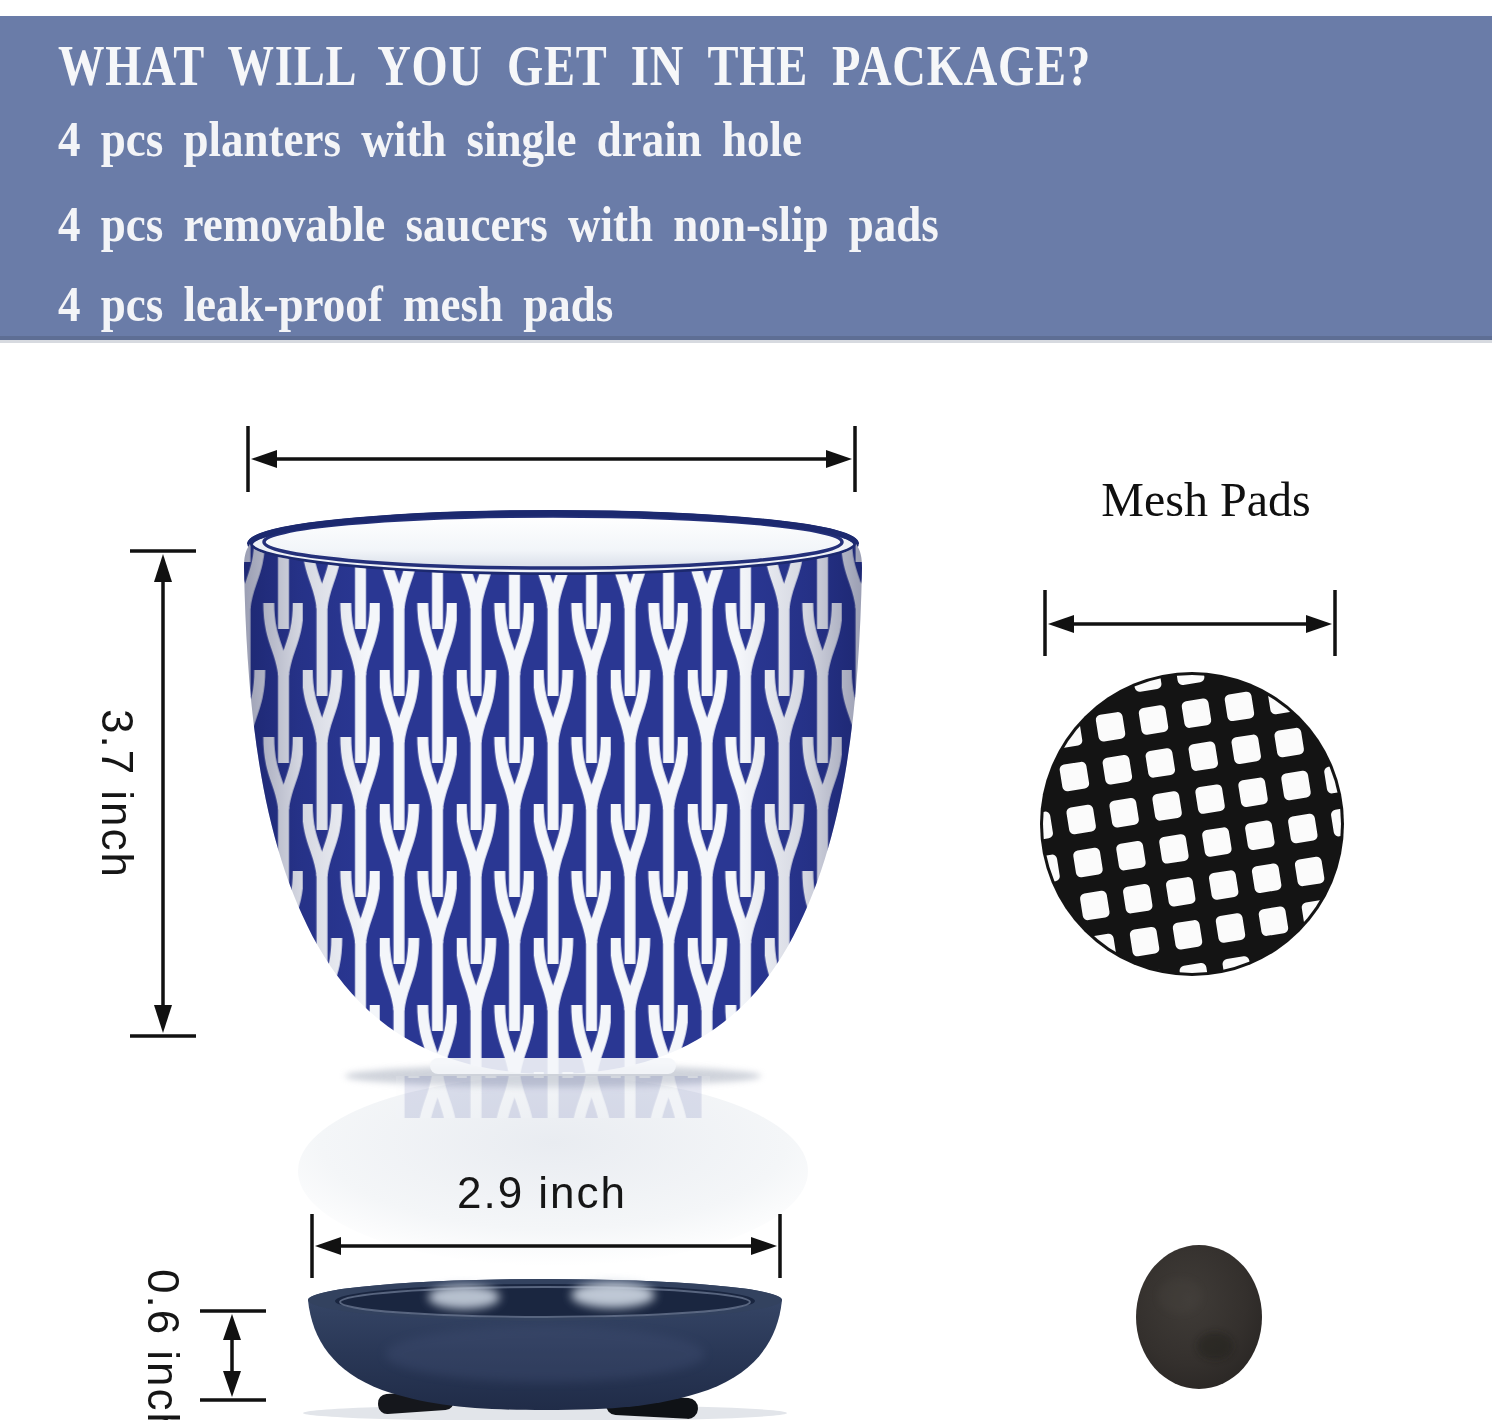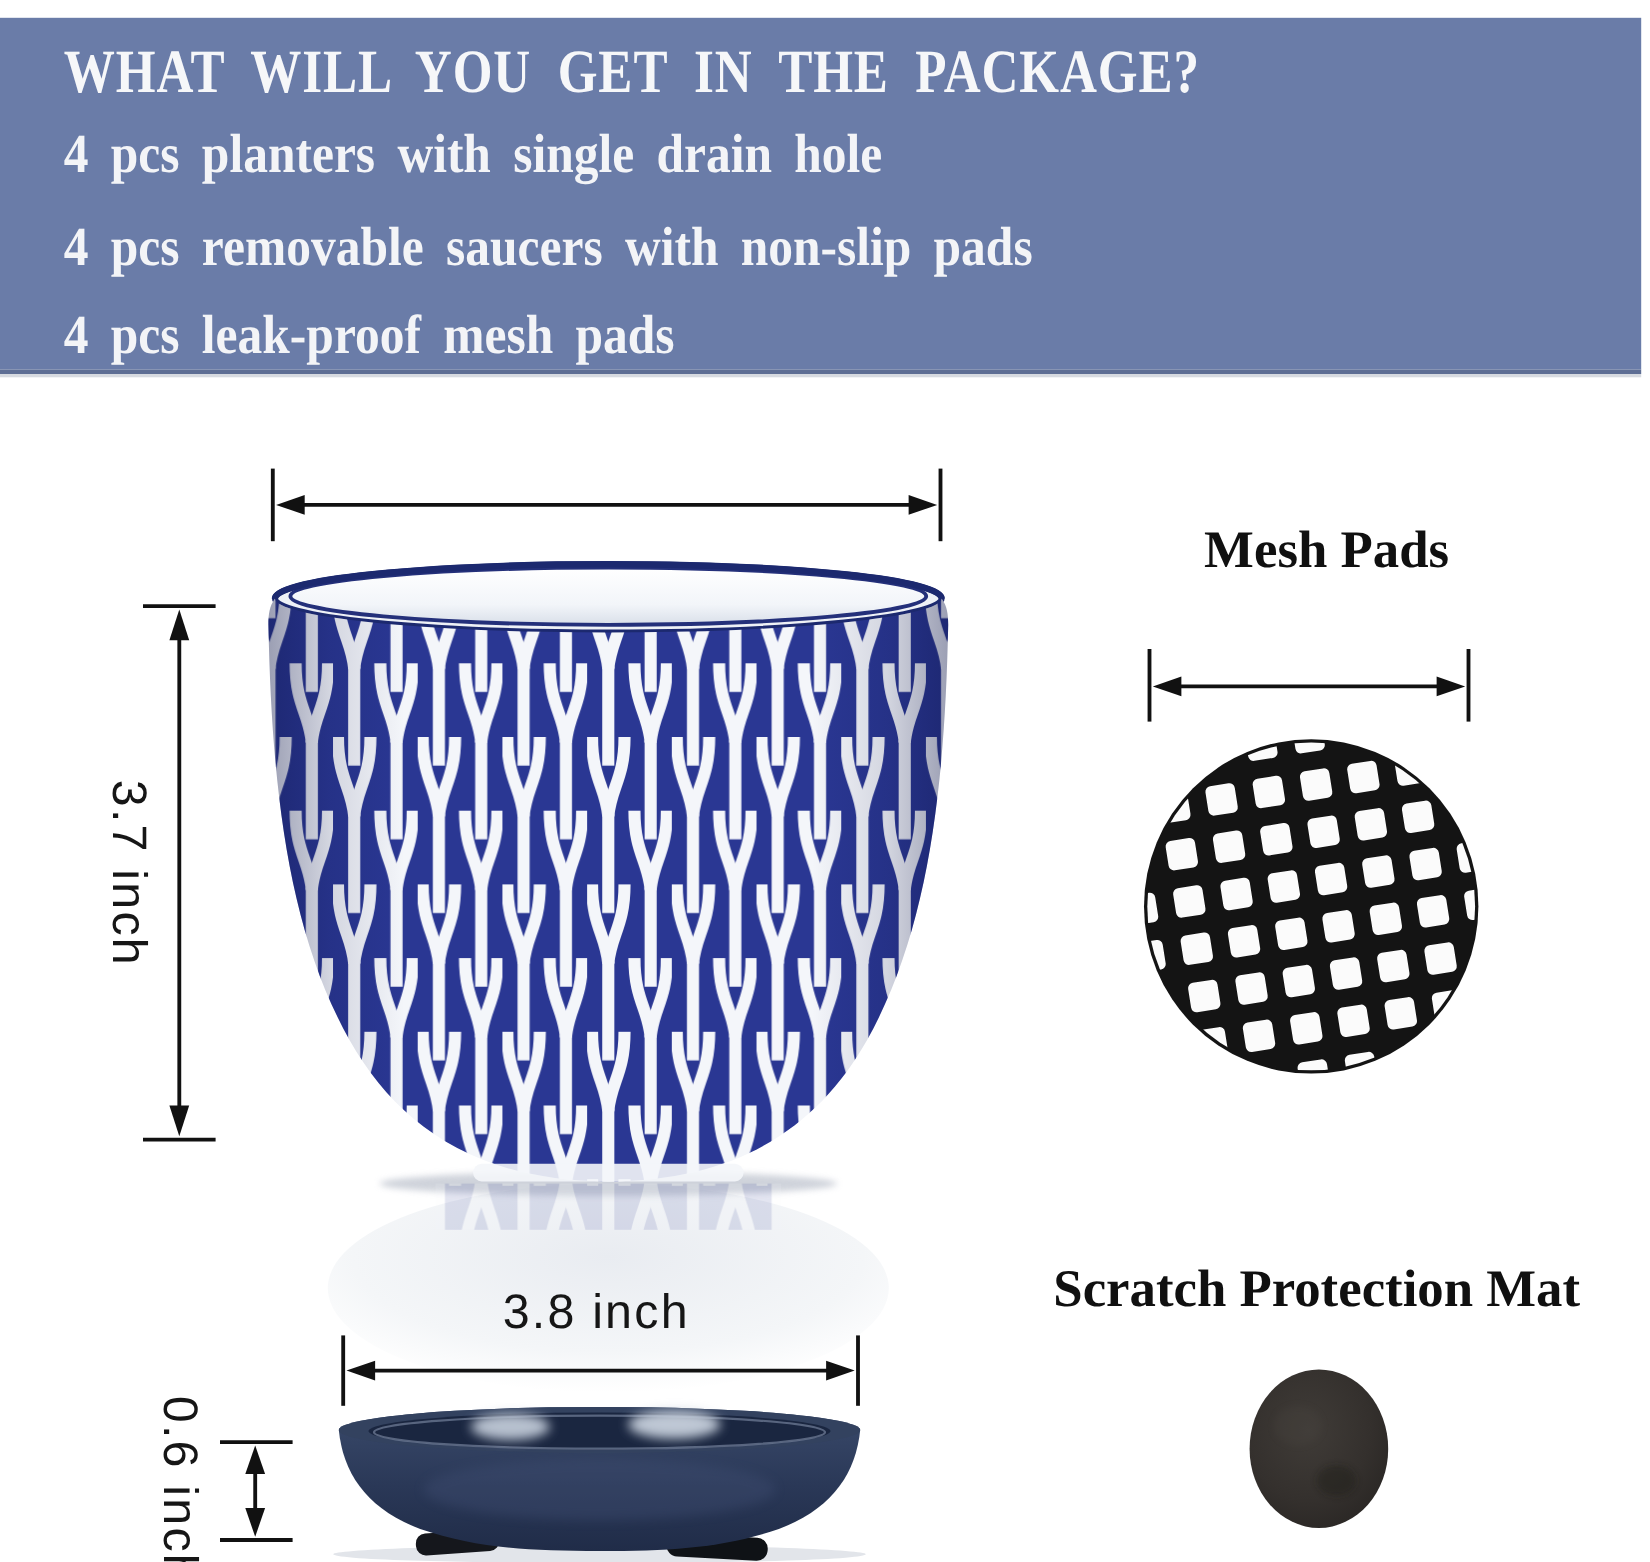--- a/index.html
+++ b/index.html
@@ -17,21 +17,21 @@
       font-family:"Liberation Serif",serif;font-weight:700;font-size:50px;
       word-spacing:10px;transform:scaleX(.90);transform-origin:left center;white-space:nowrap;}
   .bi-0{top:94px;} .bi-1{top:179px;} .bi-2{top:259px;}
   
   .scene{position:absolute;left:0;top:0;width:1500px;height:1420px;}
   
   .dim-label{position:absolute;color:#161616;font-size:44px;letter-spacing:2px;
       text-align:center;white-space:nowrap;}
   .rot{transform:rotate(90deg);transform-origin:center center;}
   .part-label{position:absolute;color:#101010;font-family:"Liberation Serif",serif;
-      font-weight:700;font-size:48px;text-align:center;white-space:nowrap;}
+      font-weight:400;font-size:48px;text-align:center;white-space:nowrap;}
 </style>
 </head>
 <body>
 
 <div class="stage">
 
   <div class="band"></div>
   <div class="band-edge"></div>
   <div class="band-edge2"></div>
   <div class="band-title">WHAT WILL YOU GET IN THE PACKAGE?</div>
@@ -249,17 +249,16 @@
         <line x1="200" y1="1384" x2="266" y2="1384"></line>
         <line x1="232" y1="1308" x2="232" y2="1371"></line>
         <polygon points="232,1298 223,1324 241,1324" stroke="none"></polygon>
         <polygon points="232,1381 223,1355 241,1355" stroke="none"></polygon>
       </g>
     </g>
   </svg>
 
   <div class="dim-label rot" style="left:20px;top:756px;width:200px;height:44px;">3.7 inch</div>
   <div class="part-label" style="left:1006px;top:456px;width:400px;">Mesh Pads</div>
-  <div class="dim-label" style="left:312px;top:1152px;width:460px;">3.8 inch</div>
+  <div class="dim-label" style="left:312px;top:1152px;width:460px;">2.9 inch</div>
   <div class="dim-label rot" style="left:66px;top:1316px;width:200px;height:44px;">0.6 inch</div>
-  <div class="part-label" style="left:937px;top:1128px;width:520px;">Scratch Protection Mat</div>
 
 </div>
 
 </body></html>

